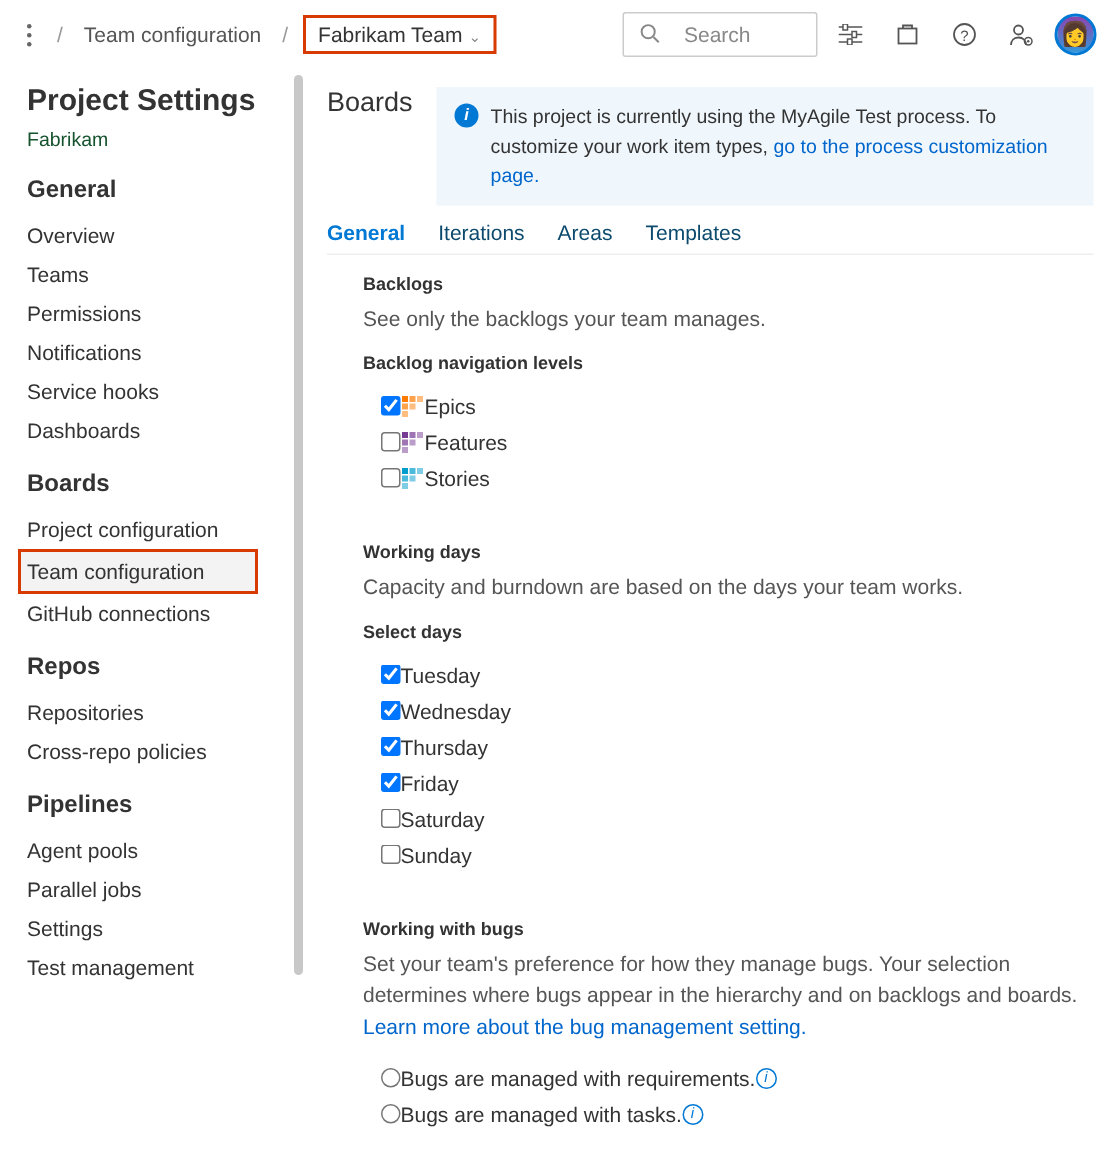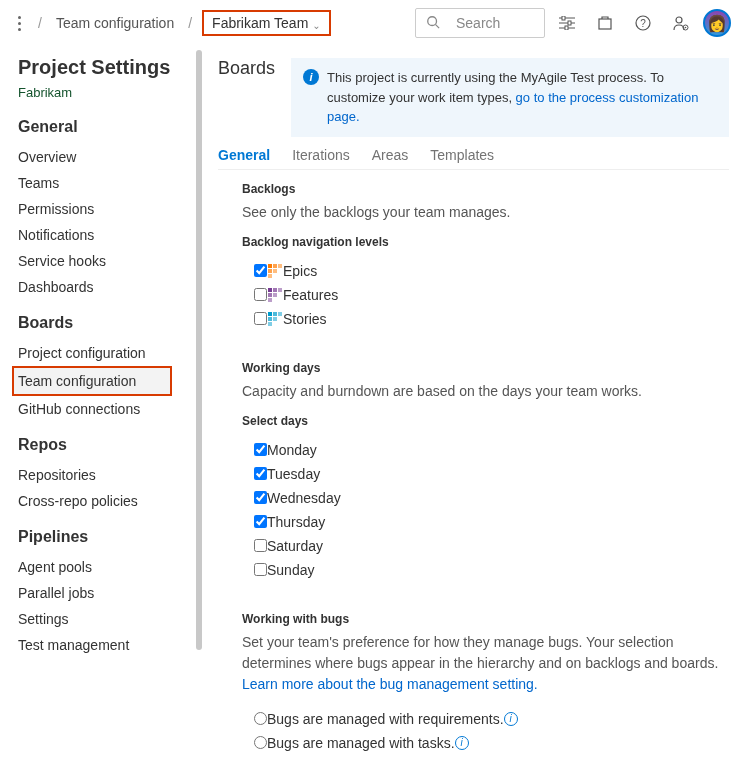--- a/index.html
+++ b/index.html
@@ -121,21 +121,21 @@
   .info-icon {
     width: 16px; height: 16px; border-radius: 50%;
     background: #0078d4; color: #fff;
     display: inline-flex; align-items: center; justify-content: center;
     font-size: 11px; font-weight: bold; font-style: italic;
     flex-shrink: 0;
     margin-top: 1px;
   }
   .link { color: #0066cc; cursor: pointer; }
   .tabs { display: flex; gap: 22px; border-bottom: 1px solid #eee; padding-bottom: 6px; margin-bottom: 12px; }
-  .tab { font-size: 14px; color: #737373; cursor: pointer; }
+  .tab { font-size: 14px; color: #0c4a6e; cursor: pointer; }
   .tab.active { color: #0078d4; font-weight: 600; }
   .section { margin: 0 0 30px 24px; }
   .sec-h { font-size: 12px; font-weight: 600; margin-bottom: 6px; }
   .sec-desc { color: #555; font-size: 14px; margin-bottom: 12px; line-height: 1.5; }
   .sub-h { font-weight: 600; font-size: 12px; margin-bottom: 10px; }
   .chk-row, .rad-row {
     display: flex; align-items: center; 
     padding: 4px 0;
   }
   .chk-row input[type=checkbox], .rad-row input[type=radio] { cursor: pointer; margin: 0; }
@@ -304,33 +304,33 @@
         </div>
     </div>
 
     <div class="section">
       <div class="sec-h">Working days</div>
       <div class="sec-desc">Capacity and burndown are based on the days your team works.</div>
       <div class="sub-h">Select days</div>
       <div class="indented" id="days">
           <div class="chk-row">
     <input type="checkbox" checked="" style="">
-    <span>Monday</span>
-          </div>
-          <div class="chk-row">
-    <input type="checkbox" checked="" style="">
     <span>Tuesday</span>
           </div>
           <div class="chk-row">
     <input type="checkbox" checked="" style="">
     <span>Wednesday</span>
           </div>
           <div class="chk-row">
     <input type="checkbox" checked="" style="">
     <span>Thursday</span>
+          </div>
+          <div class="chk-row">
+    <input type="checkbox" checked="" style="">
+    <span>Friday</span>
           </div>
           <div class="chk-row">
     <input type="checkbox" style="">
     <span>Saturday</span>
           </div>
           <div class="chk-row">
     <input type="checkbox" style="">
     <span>Sunday</span>
           </div>
         </div>

